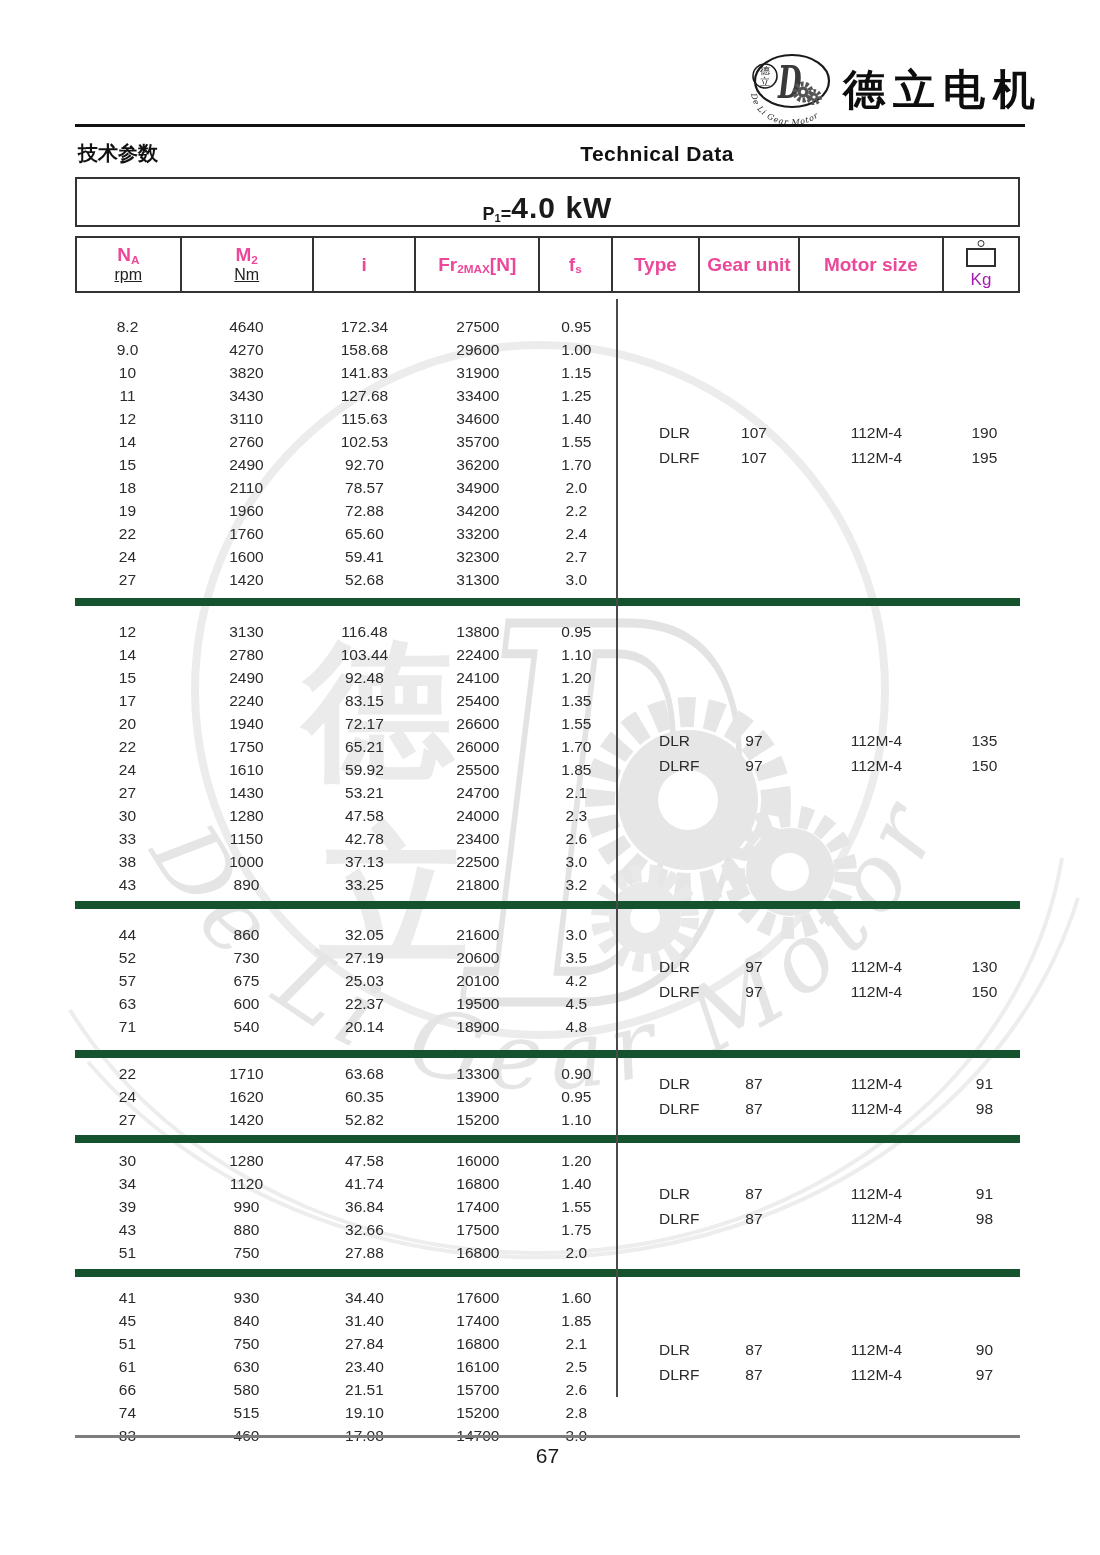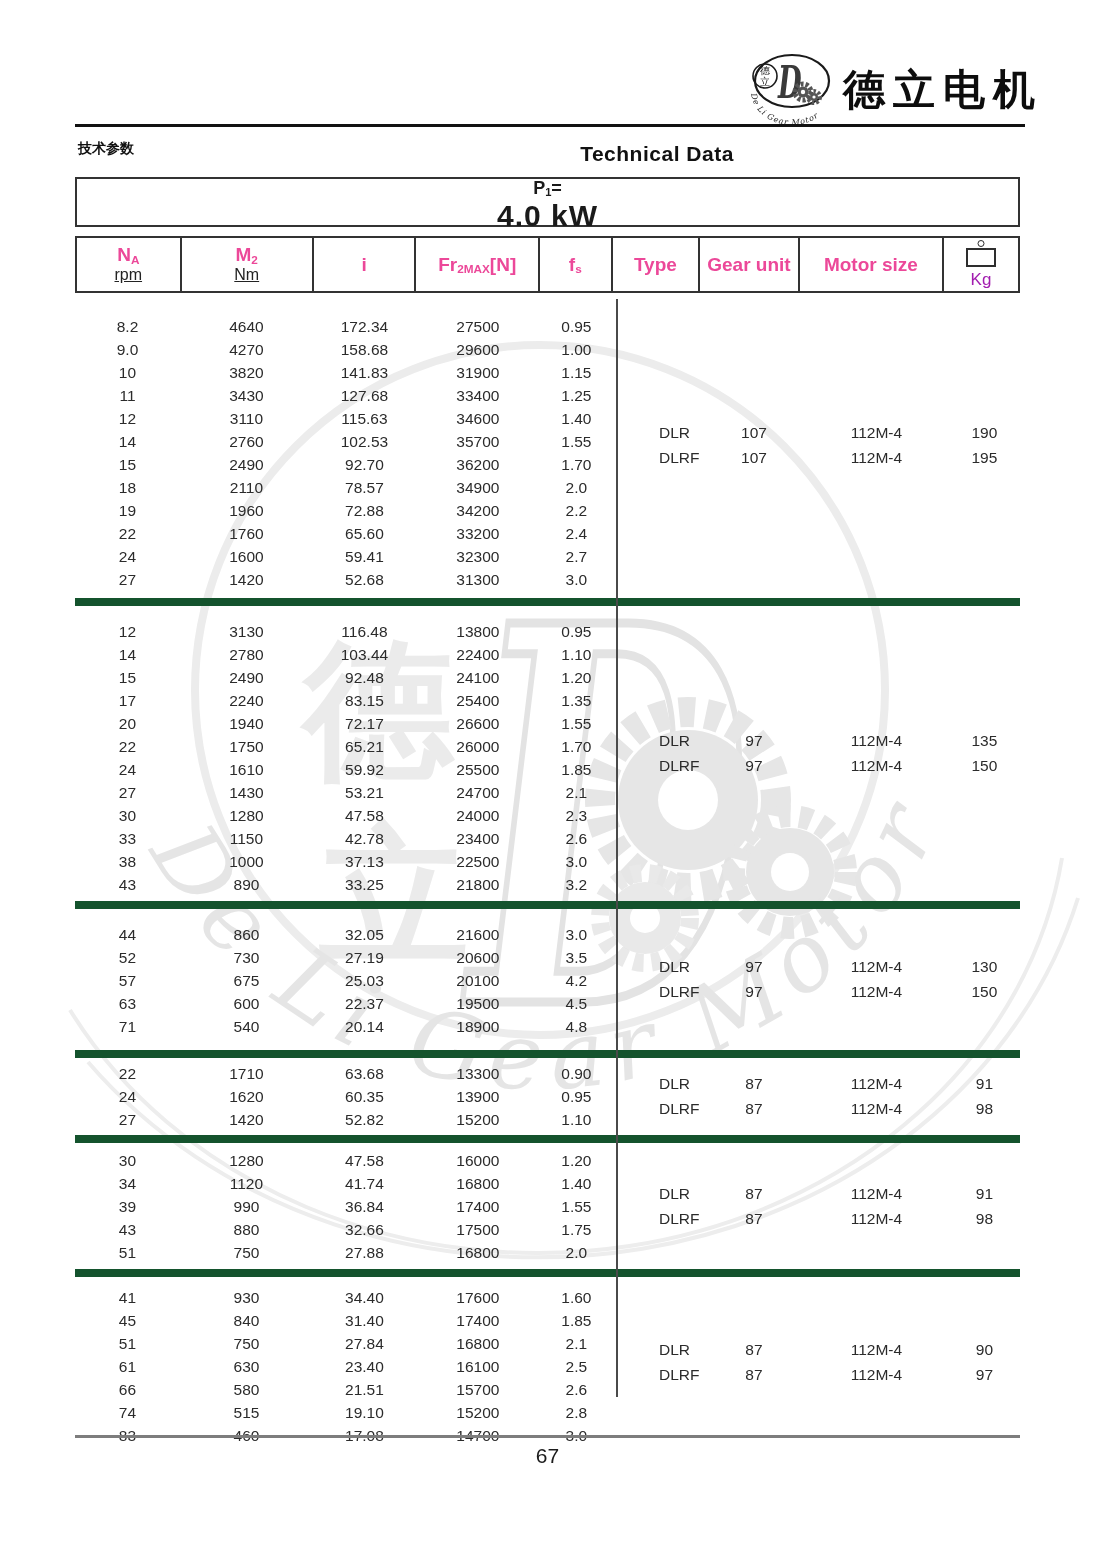--- a/index.html
+++ b/index.html
@@ -13,26 +13,26 @@
 
   
   .badge{position:absolute;left:740px;top:50px;width:100px;height:74px;}
   .brand-cn{
     position:absolute;left:843px;top:62px;width:190px;
     font-family:"DejaVu Serif", serif;font-weight:bold;font-size:42px;letter-spacing:8px;
     color:#0d0d0d;white-space:nowrap;
   }
   .rule-top{position:absolute;left:75px;top:124px;width:950px;height:3px;background:#111;}
 
-  .title-cn{position:absolute;left:78px;top:140px;font-size:14px;font-weight:bold;color:#111;}
+  .title-cn{position:absolute;left:78px;top:140px;font-size:20px;font-weight:bold;color:#111;}
   .title-en{position:absolute;left:657px;top:142px;transform:translateX(-50%);font-size:21px;font-weight:bold;color:#111;letter-spacing:0.5px;}
 
   .power-box{
     position:absolute;left:75px;top:177px;width:945px;height:50px;border:2px solid #333;
-    display:flex;align-items:center;justify-content:center;box-sizing:border-box;flex-direction:column;
+    display:flex;align-items:flex-end;justify-content:center;box-sizing:border-box;
   }
   .p-small{font-size:18px;font-weight:bold;margin-top:7px;}
   .p-big{font-size:30px;font-weight:bold;letter-spacing:1px;}
   sub{font-size:0.62em;vertical-align:baseline;position:relative;top:0.22em;font-weight:inherit;}
 
   
   .thead{
     position:absolute;left:75px;top:236px;width:945px;height:57px;border:2px solid #333;
     display:flex;box-sizing:border-box;background:transparent;
   }

